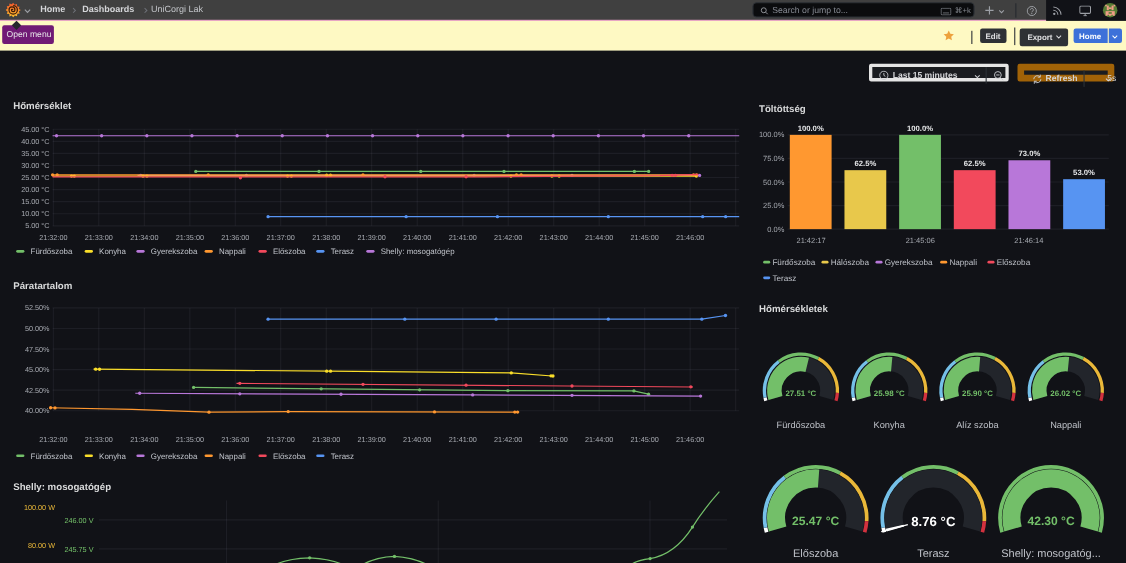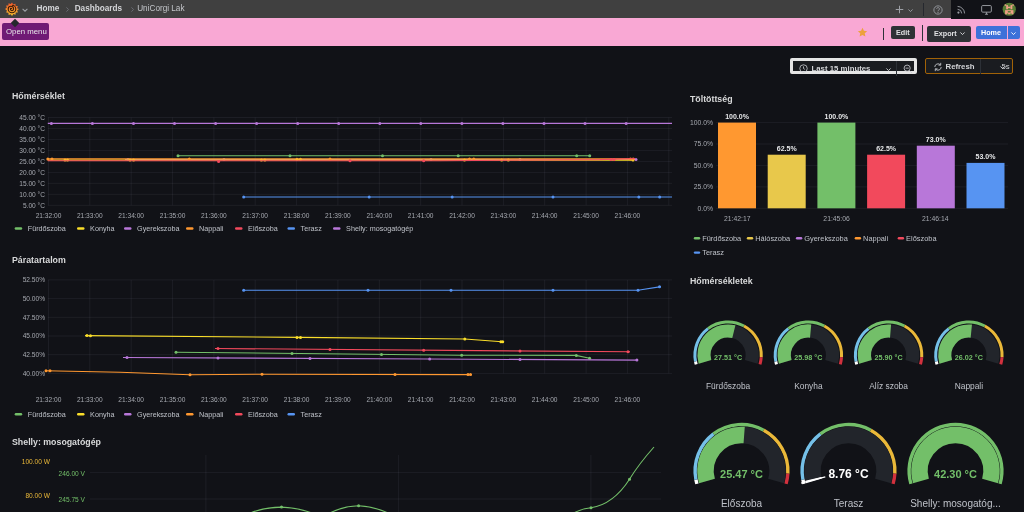--- a/index.html
+++ b/index.html
@@ -369,20 +369,32 @@
   <span style="position:absolute;left:36.6px;top:3.5px;font-size:8.2px;font-weight:600;color:#d5d6d9">Home</span>
   <svg width="7" height="7" viewBox="0 0 10 10" style="position:absolute;left:64px;top:6px">
       <path d="M3.5 2 L6.5 5 L3.5 8" stroke="#6e7178" stroke-width="1.3" fill="none"></path>
     </svg>
   <span style="position:absolute;left:74.7px;top:3.5px;font-size:8.2px;font-weight:600;color:#d5d6d9">Dashboards</span>
   <svg width="7" height="7" viewBox="0 0 10 10" style="position:absolute;left:129.4px;top:6px">
       <path d="M3.5 2 L6.5 5 L3.5 8" stroke="#6e7178" stroke-width="1.3" fill="none"></path>
     </svg>
   <span style="position:absolute;left:137.2px;top:3.5px;font-size:8.2px;color:#c3c5c9">UniCorgi Lak</span>
 
+  <div style="position:absolute;left:684px;top:2px;width:202px;height:14px;background:#0b0c0e;border:1px solid #2c3036;border-radius:4px">
+    <svg width="8" height="8" viewBox="0 0 12 12" style="position:absolute;left:6px;top:3px">
+        <circle cx="5" cy="5" r="3.4" fill="none" stroke="#9da0a6" stroke-width="1.2"></circle>
+        <line x1="7.6" y1="7.6" x2="10.4" y2="10.4" stroke="#9da0a6" stroke-width="1.2"></line>
+      </svg>
+    <span style="position:absolute;left:17px;top:2.2px;font-size:7.9px;color:#878b93">Search or jump to...</span>
+    <svg width="10" height="7" viewBox="0 0 14 10" style="position:absolute;left:170px;top:3.5px">
+        <rect x="0.6" y="0.6" width="12.8" height="8.8" rx="1.5" fill="none" stroke="#82868d" stroke-width="1.1"></rect>
+        <line x1="3" y1="6.8" x2="11" y2="6.8" stroke="#82868d" stroke-width="1"></line>
+      </svg>
+    <span style="position:absolute;left:183px;top:2.5px;font-size:7px;color:#82868d">⌘+k</span>
+  </div>
   <svg width="9" height="9" viewBox="0 0 12 12" style="position:absolute;left:895px;top:5px">
       <line x1="6" y1="1" x2="6" y2="11" stroke="#9da0a6" stroke-width="1.4"></line>
       <line x1="1" y1="6" x2="11" y2="6" stroke="#9da0a6" stroke-width="1.4"></line>
     </svg>
   <svg width="7" height="7" viewBox="0 0 10 10" style="position:absolute;left:907px;top:6.5px">
       <path d="M2 3.5 L5 6.5 L8 3.5" stroke="#9da0a6" stroke-width="1.3" fill="none"></path>
     </svg>
   <div style="position:absolute;left:923px;top:2.5px;width:1px;height:13px;background:#25282e"></div>
   <svg width="10" height="10" viewBox="0 0 14 14" style="position:absolute;left:932.5px;top:4.5px">
       <circle cx="7" cy="7" r="5.8" fill="none" stroke="#9da0a6" stroke-width="1.2"></circle>
@@ -410,21 +422,21 @@
         <rect x="3.4" y="9" width="9.2" height="4.6"></rect>
       </g>
       <g fill="#567d35">
         <rect x="6.4" y="10" width="3.2" height="1.6"></rect>
         <rect x="5.4" y="12.6" width="1.4" height="1.6"></rect>
         <rect x="9.2" y="12.6" width="1.4" height="1.6"></rect>
       </g>
     </svg>
 </div>
 
-<div style="position:absolute;left:0;top:19px;width:1024px;height:27px;background:#f9a8d4">
+<div style="position:absolute;left:0;top:19px;width:1024px;height:27px;background:#fef9c3">
   <svg width="11" height="11" viewBox="0 0 24 24" style="position:absolute;left:857px;top:8px">
       <path d="M12 1.5l3.1 6.7 7.1.8-5.3 4.9 1.4 7-6.3-3.6-6.3 3.6 1.4-7L1.8 9l7.1-.8z" fill="#eda13c"></path>
     </svg>
   <div style="position:absolute;left:883px;top:8.5px;width:1px;height:12px;background:#2e3238"></div>
   <div style="position:absolute;left:891px;top:7px;width:23.5px;height:13px;background:#2e3135;border-radius:2px;text-align:center;line-height:13px;font-size:7.2px;font-weight:600;color:#dfe0e2">Edit</div>
   <div style="position:absolute;left:921.7px;top:5.5px;width:1px;height:16px;background:#2e3238"></div>
   <div style="position:absolute;left:927px;top:7px;width:44px;height:16px;background:#2e3135;border-radius:2px;font-size:7.2px;font-weight:600;color:#dfe0e2">
       <span style="position:absolute;left:7px;top:2.7px">Export</span>
       <svg width="7" height="7" viewBox="0 0 10 10" style="position:absolute;right:5px;top:3.5px">
         <path d="M2 3.5 L5 6.5 L8 3.5" stroke="#dfe0e2" stroke-width="1.3" fill="none"></path>
@@ -452,21 +464,21 @@
   <svg width="7" height="7" viewBox="0 0 10 10" style="position:absolute;left:92px;top:5px">
       <path d="M2 3.5 L5 6.5 L8 3.5" stroke="#d4d5d8" stroke-width="1.3" fill="none"></path>
     </svg>
   <div style="position:absolute;left:103.5px;top:0;width:1px;height:15px;background:#2c3036"></div>
   <svg width="10" height="10" viewBox="0 0 13 13" style="position:absolute;left:110px;top:3.2px">
       <circle cx="5.4" cy="5.4" r="4" fill="none" stroke="#c7c9ce" stroke-width="1.1"></circle>
       <line x1="8.4" y1="8.4" x2="11.6" y2="11.6" stroke="#c7c9ce" stroke-width="1.1"></line>
       <line x1="3.4" y1="5.4" x2="7.4" y2="5.4" stroke="#c7c9ce" stroke-width="1.1"></line>
     </svg>
 </div>
-<div style="position:absolute;left:924.5px;top:57.5px;height:16.5px;background:#1a1c20;border:1px solid #a16207;border-radius:2px;width:88px">
+<div style="position:absolute;left:924.5px;top:57.5px;height:16.5px;background:#1a1c20;border:6px solid #a16207;border-radius:2px;width:88px">
   <svg width="10" height="10" viewBox="0 0 14 14" style="position:absolute;left:7px;top:3.2px">
       <path d="M2.5 7a4.5 4.5 0 0 1 8-2.8" fill="none" stroke="#c7c9ce" stroke-width="1.2"></path>
       <path d="M10.8 1.2 V4.4 H7.6" fill="none" stroke="#c7c9ce" stroke-width="1.2"></path>
       <path d="M11.5 7a4.5 4.5 0 0 1-8 2.8" fill="none" stroke="#c7c9ce" stroke-width="1.2"></path>
       <path d="M3.2 12.8 V9.6 H6.4" fill="none" stroke="#c7c9ce" stroke-width="1.2"></path>
     </svg>
   <span style="position:absolute;left:20px;top:3.6px;font-size:7.8px;font-weight:600;color:#d4d5d8">Refresh</span>
   <div style="position:absolute;left:54px;top:0;width:1px;height:15px;background:#2c3036"></div>
   <span style="position:absolute;left:76px;top:3.6px;font-size:7.8px;font-weight:400;color:#d4d5d8">5s</span>
   <svg width="7" height="7" viewBox="0 0 10 10" style="position:absolute;left:73px;top:5px">

